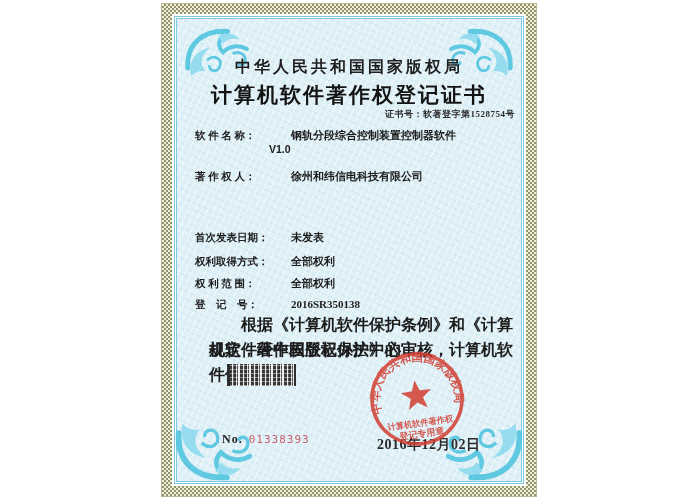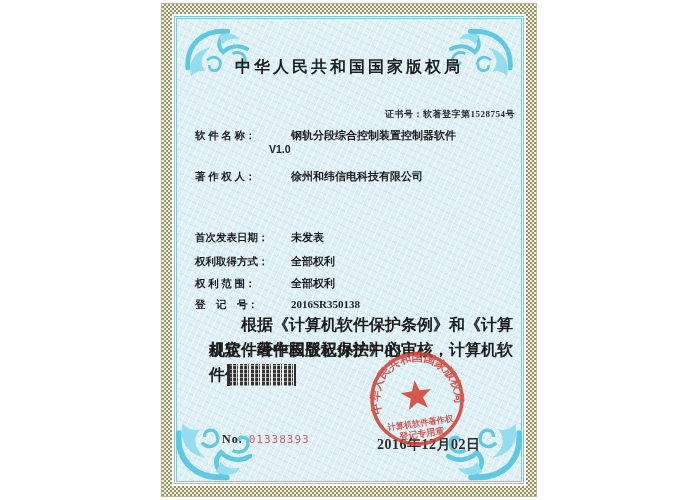--- a/index.html
+++ b/index.html
@@ -141,20 +141,21 @@
           <path d="M10,64 C6,44 16,32 34,28 C22,38 20,48 28,58 C21,56 14,59 10,64 Z"></path>
           <path d="M44,14 C54,8 66,10 70,18 C62,16 54,18 50,24 C48,20 46,16 44,14 Z"></path>
         </g>
         <g fill="none" stroke="#52c5e0" stroke-width="3.5">
           <path d="M30,44 c8,-8 20,-2 16,8 c-3,8 -14,6 -13,-2"></path>
           <path d="M62,36 c8,-4 16,0 16,8 c0,6 -8,8 -10,2"></path>
         </g>
       </svg>
 
       <div class="authority">中华人民共和国国家版权局</div>
+      <div class="main-title">计算机软件著作权登记证书</div>
       <div class="cert-no">
         <span>证书号：</span><span>软著登字第1528754号</span>
       </div>
 
       <div class="row r-name">
         <span class="flabel">软 件 名 称：</span><span class="fvalue">钢轨分段综合控制装置控制器软件</span>
       </div>
       <div class="row r-name2">V1.0</div>
 
       <div class="row r-author">

